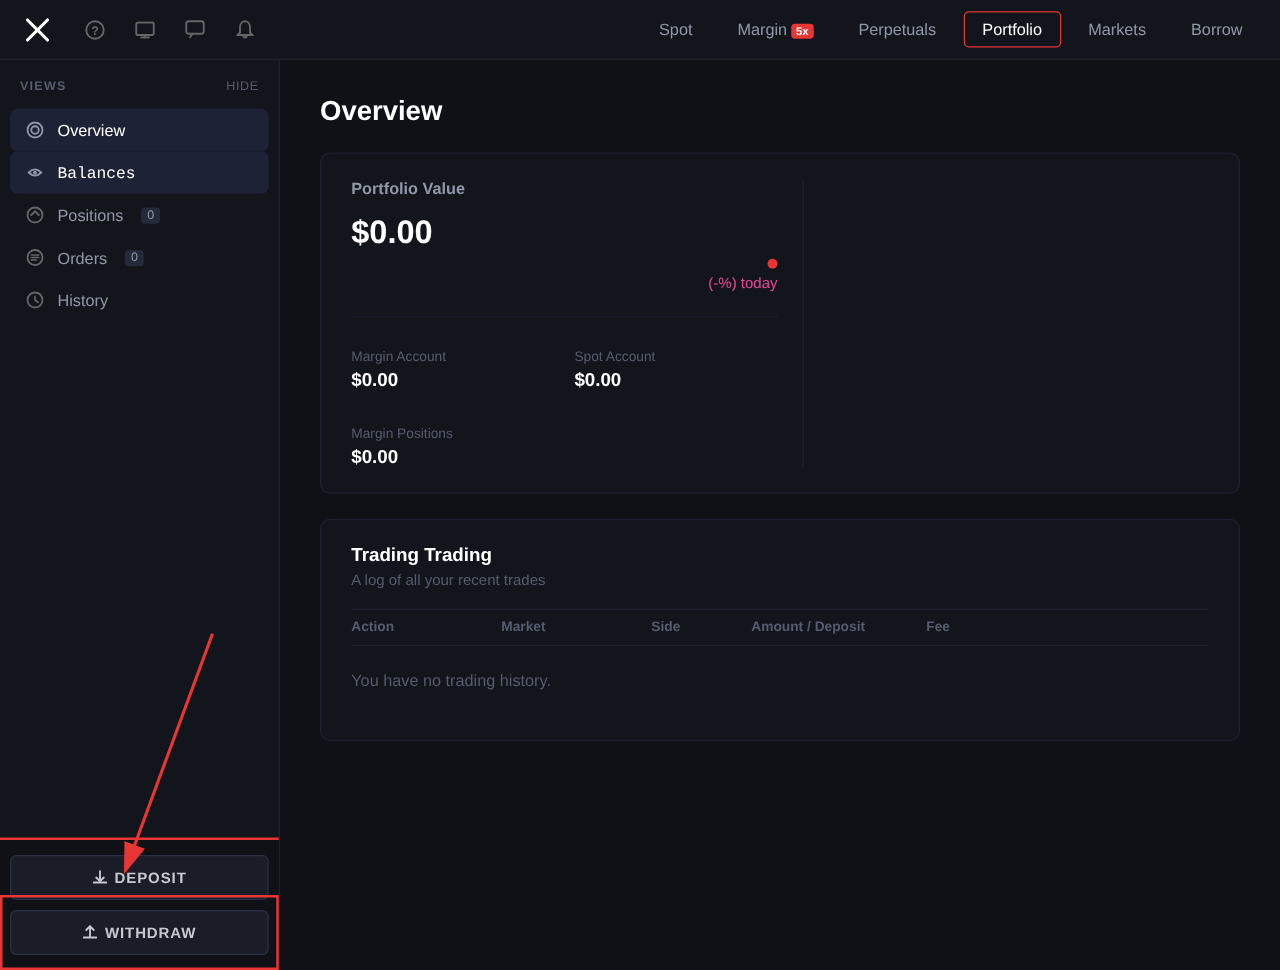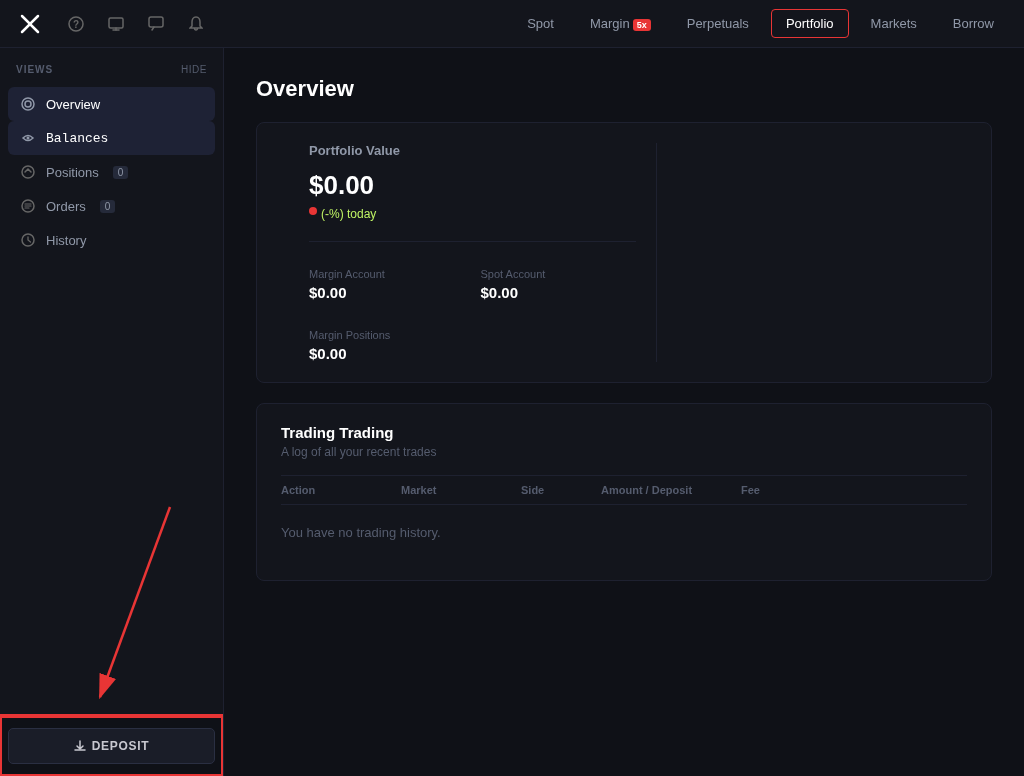--- a/index.html
+++ b/index.html
@@ -216,24 +216,25 @@
       margin-bottom: 12px;
     }
     .portfolio-value {
       font-size: 26px;
       font-weight: 700;
       color: #fff;
       margin-bottom: 6px;
     }
     .portfolio-change {
       font-size: 12px;
-      color: #bef264;
-      display: flex;
-      align-items: flex-start;
+      color: #ec4899;
+      display: flex;
+      align-items: flex-end;
       gap: 4px;
+      flex-direction: column;
     }
     .portfolio-change-dot {
       width: 8px;
       height: 8px;
       background: #e83535;
       border-radius: 50%;
       display: inline-block;
     }
     .portfolio-sub-grid {
       display: grid;
@@ -402,20 +403,27 @@
     </nav>
 
     <div class="sidebar-bottom" style="position:relative; z-index:2;flex-direction:column;">
       <button class="action-btn">
         <svg width="12" height="12" viewBox="0 0 12 12" fill="none">
           <path d="M6 1 L6 8 M3 6 L6 9 L9 6" stroke="#c8c8d0" stroke-width="1.5" stroke-linecap="round"></path>
           <path d="M1 10 L11 10" stroke="#c8c8d0" stroke-width="1.5" stroke-linecap="round"></path>
         </svg>
         <span>DEPOSIT</span>
       </button>
+      <button class="action-btn">
+        <svg width="12" height="12" viewBox="0 0 12 12" fill="none">
+          <path d="M6 9 L6 2 M3 4 L6 1 L9 4" stroke="#c8c8d0" stroke-width="1.5" stroke-linecap="round"></path>
+          <path d="M1 10 L11 10" stroke="#c8c8d0" stroke-width="1.5" stroke-linecap="round"></path>
+        </svg>
+        <span>WITHDRAW</span>
+      </button>
     </div>
 
     <div style="position:absolute; bottom:0; left:0; width:100%; height:60px; border:2px solid #e83535; pointer-events:none; z-index:10;"></div>
 
     <svg style="position:absolute; bottom:68px; left:80px; pointer-events:none; z-index:20; overflow:visible;" width="1" height="1">
       <defs>
         <marker id="arrowhead1" markerWidth="10" markerHeight="7" refX="9" refY="3.5" orient="auto">
           <polygon points="0 0, 10 3.5, 0 7" fill="#e83535"></polygon>
         </marker>
       </defs>
@@ -431,21 +439,21 @@
           <polygon points="0 0, 10 3.5, 0 7" fill="#e83535"></polygon>
         </marker>
       </defs>
       <line x1="30" y1="60" x2="220" y2="-30" stroke="#e83535" stroke-width="2.5" marker-end="url(#arrowhead2)"></line>
     </svg>
 
     <h1 class="page-title">Overview</h1>
 
     <div class="card">
       <div class="card-inner">
-        <div style="display:grid; grid-template-columns:1fr 1fr; gap:4px;margin-left:28px;">
+        <div style="display:grid; grid-template-columns:1fr 1fr; gap:4px;">
           <div>
             <div class="portfolio-label">Portfolio Value</div>
             <div class="portfolio-value">$0.00</div>
             <div class="portfolio-change">
               <span class="portfolio-change-dot"></span>
               <span>(-%) today</span>
             </div>
             <div class="portfolio-sub-grid">
               <div>
                 <div class="sub-account-label">Margin Account</div>

